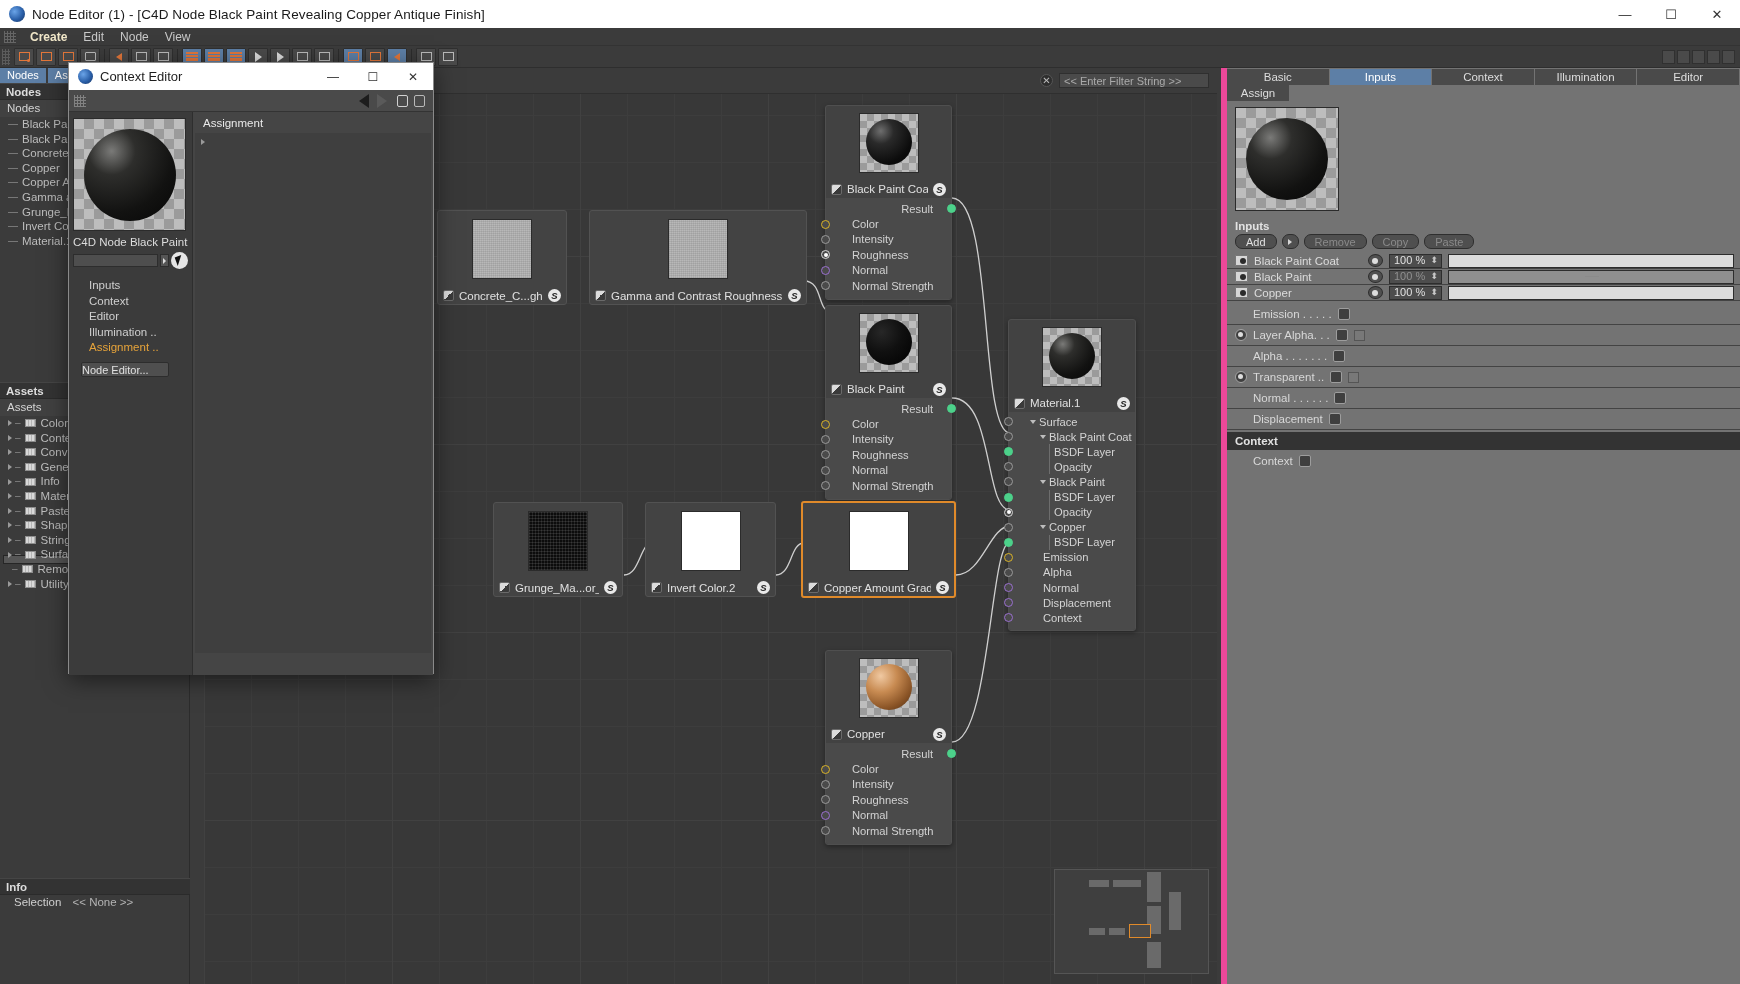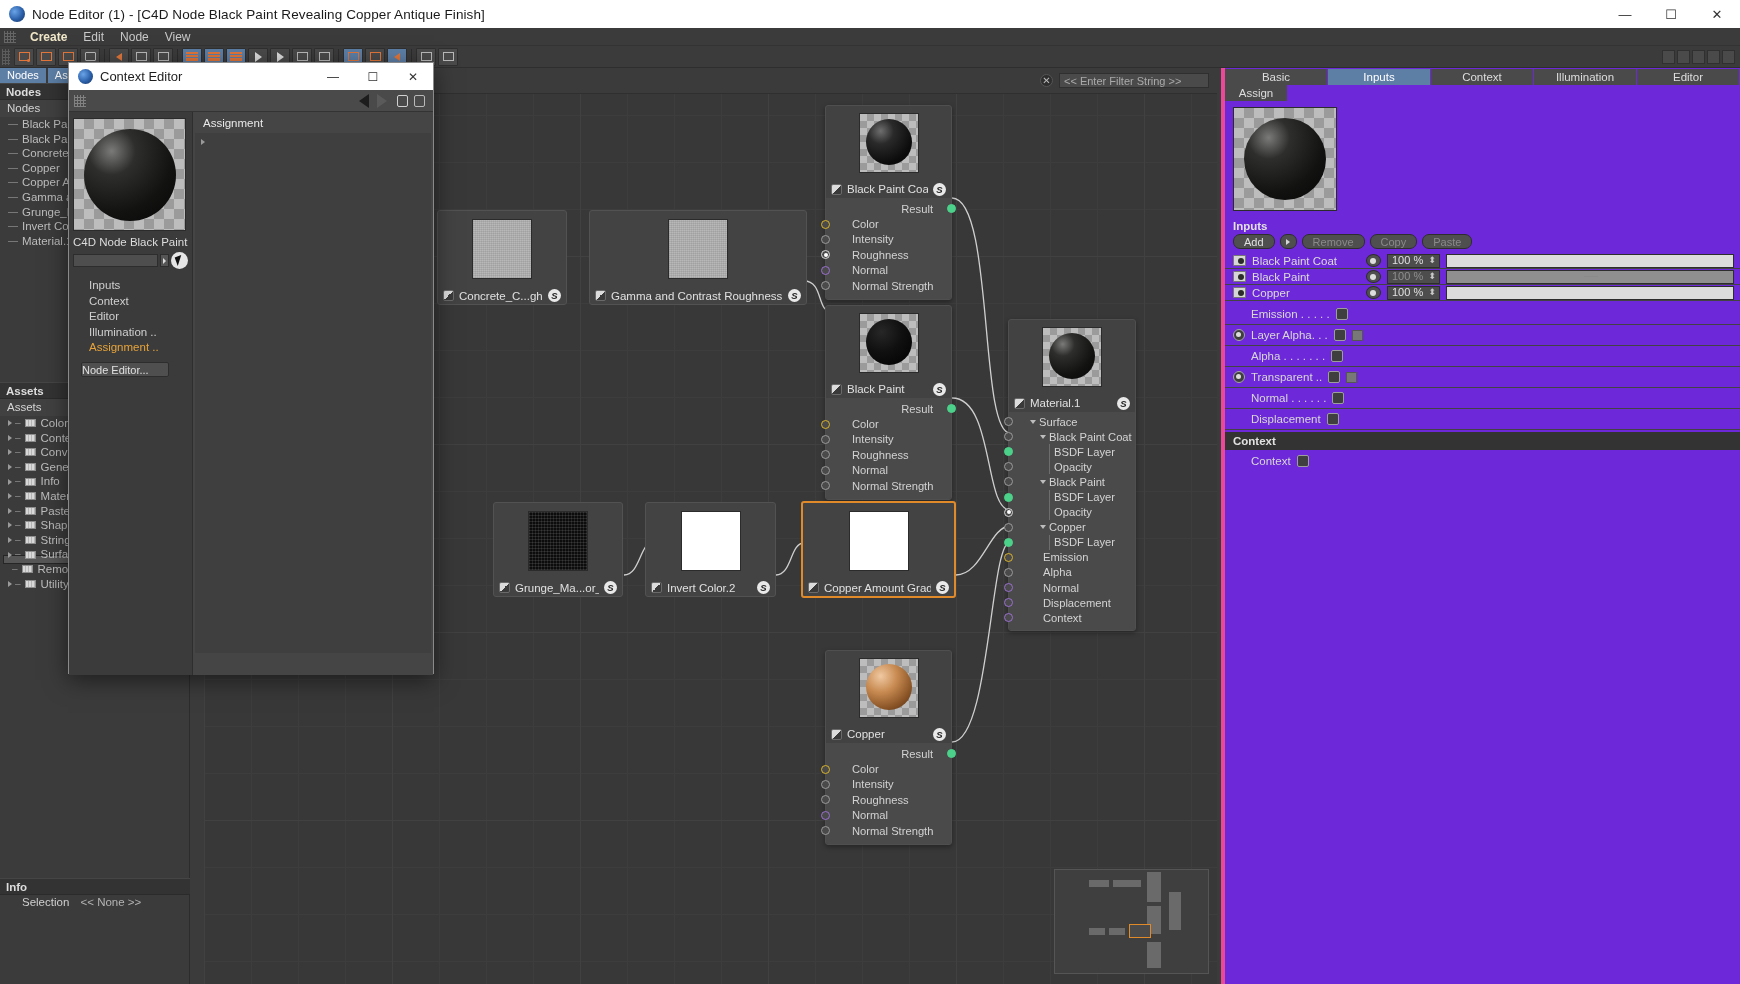--- a/index.html
+++ b/index.html
@@ -60,21 +60,21 @@
   .rootrow{ height:17px; font-size:11.5px; line-height:17px; padding-left:7px; color:#d5d5d5; background:#414141;}
   .treerow{ height:14.6px; font-size:11.5px; line-height:14.6px; color:#bdbdbd; display:flex; align-items:center; padding-left:8px;}
   .tdash{ color:#8a8a8a; margin-right:4px; font-size:10px;}
   .tarrow{ width:0;height:0;border-left:4px solid #9a9a9a;border-top:3px solid transparent;border-bottom:3px solid transparent;margin-right:3px;}
   .tfold{ width:11px;height:8px;background:#c9c9c9;border:1px solid #8e8e8e;margin-right:5px;flex:none;
       background-image:repeating-linear-gradient(90deg,#d8d8d8 0 2px,#b5b5b5 2px 3px);}
   .hscroll{ height:9px; margin:2px 3px; background:#2e2e2e; border:1px solid #262626; position:relative;}
   .hscroll .thumb{ position:absolute;left:0;top:0;height:7px;width:96%;background:#565656;}
   .hscroll .lcar{ position:absolute;left:1px;top:0;color:#bbb;font-size:8px;line-height:7px;}
   #infohdr{ left:0; top:810px; width:190px;}
-  #inforow{ left:8px; top:828px; width:190px; font-size:11.5px; color:#cfcfcf; padding-left:14px;}
+  #inforow{ left:0; top:828px; width:190px; font-size:11.5px; color:#cfcfcf; padding-left:14px;}
 
   
   #canvas{ left:204px; top:68px; width:1013px; height:916px; background:#383838;
     background-image:
       linear-gradient(to right, #414141 1px, transparent 1px),
       linear-gradient(to bottom, #414141 1px, transparent 1px),
       linear-gradient(to right, #3d3d3d 1px, transparent 1px),
       linear-gradient(to bottom, #3d3d3d 1px, transparent 1px);
     background-size: 188px 188px, 188px 188px, 47px 47px, 47px 47px;
     overflow:hidden;
@@ -141,21 +141,21 @@
 
   
   #wires{ position:absolute; left:0; top:0; width:1013px; height:916px; pointer-events:none; }
 
   
   #minimap{ position:absolute; right:8px; bottom:10px; width:155px; height:105px; background:#3f3f3f; border:1px solid #555;}
   .mm{ position:absolute; background:#6a6a6a; }
   .mm.sel{ background:#4a4a4a; border:1.5px solid #e08a2a;}
 
   
-  #rightpanel{ left:1221px; top:68px; width:519px; height:916px; background:#6d28d9; border-left:4px solid #ec4899;}
+  #rightpanel{ left:1221px; top:68px; width:519px; height:916px; background:#737373; border-left:6px solid #ec4899;}
   .rtabs{ display:flex; height:16px; margin-top:1px;}
   .rtab{ flex:1; font-size:11.5px; text-align:center; line-height:16px; background:#4a4a4a; color:#ddd; margin-right:1px;}
   .rtab.active{ background:#5d7fa6; color:#fff;}
   .rtabs2{ display:flex; height:16px;}
   .rtab2{ width:62px; font-size:11.5px; text-align:center;line-height:16px;background:#4a4a4a;color:#ddd;}
   .matprev{ width:104px;height:104px;margin:6px 0 0 8px; border:1px solid #2b2b2b;
      background-image:
        linear-gradient(45deg,#9b9b9b 25%,transparent 25%,transparent 75%,#9b9b9b 75%),
        linear-gradient(45deg,#9b9b9b 25%,#bdbdbd 25%,#bdbdbd 75%,#9b9b9b 75%);
      background-size:20px 20px; background-position:0 0,10px 10px; position:relative; overflow:hidden;}

